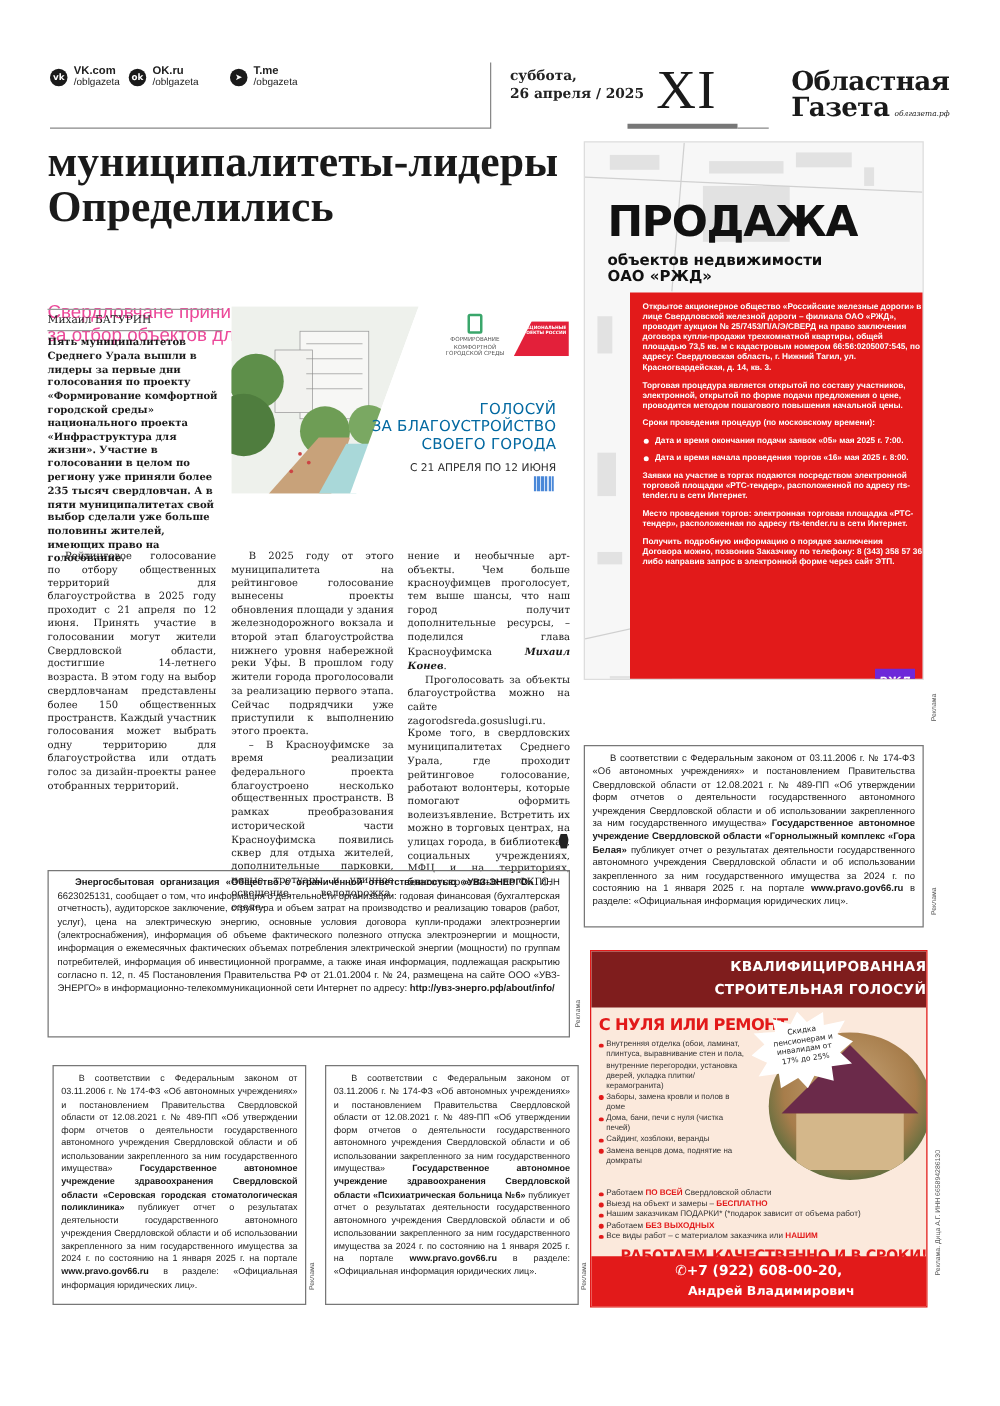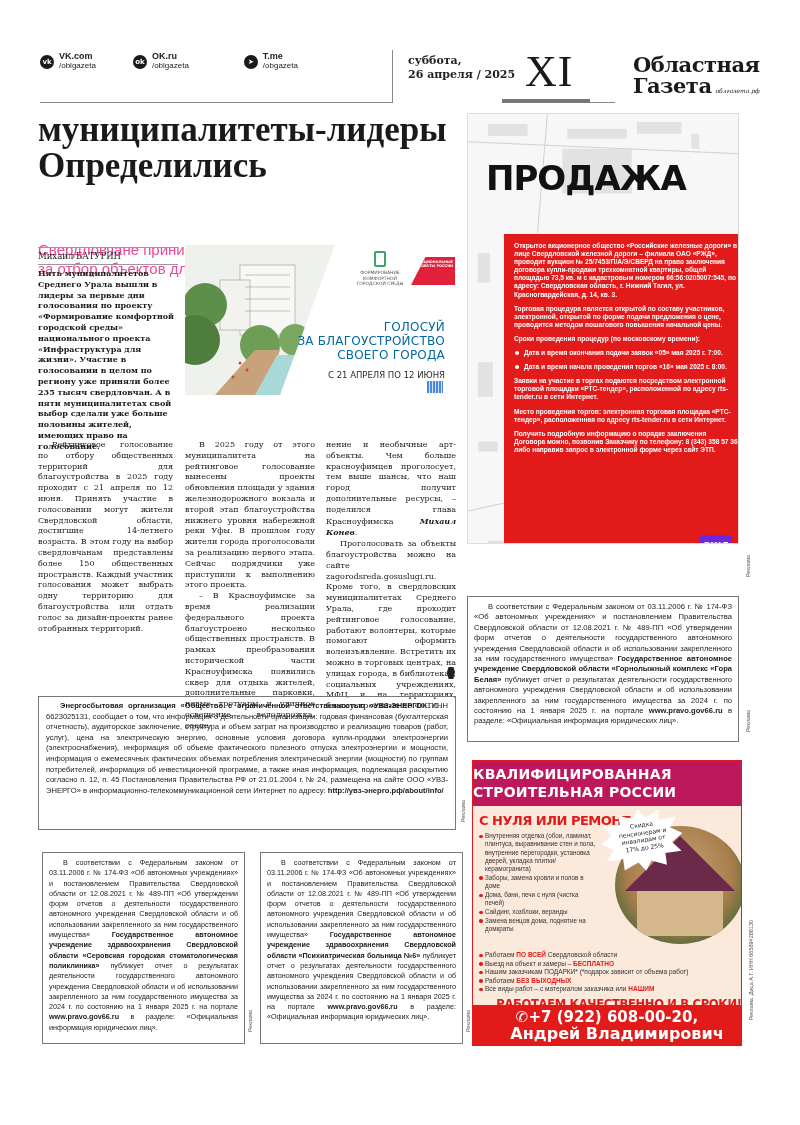--- a/index.html
+++ b/index.html
@@ -1,21 +1,21 @@
 <!DOCTYPE html>
 <html><head>
 <meta charset="utf-8">
 <style>
   * { box-sizing: border-box; margin: 0; padding: 0; }
   html, body { width: 800px; height: 1125px; background: #ffffff; overflow: hidden; }
   body { position: relative; font-family: "DejaVu Serif", serif; color: #1a1a1a; }
 
   
   .masthead { position: absolute; left: 40px; top: 50px; width: 720px; height: 55px; }
-  .social { position: absolute; left: 0; top: 2px; display: flex; gap: 37px; }
+  .social { position: absolute; left: 0; top: 2px; display: flex; gap: 7px; }
   .social-item { display: flex; align-items: flex-start; gap: 5px; }
   .social-icon { width: 14px; height: 14px; border-radius: 50%; background: #1a1a1a; color: #fff;
     font-family: "DejaVu Sans", sans-serif; font-size: 7px; font-weight: bold; display: flex; align-items: center; justify-content: center; margin-top: 3px; }
   .social-text { font-family: "Liberation Sans", sans-serif; font-size: 8px; line-height: 9px; color: #222; }
   .social-text b { display: block; font-size: 9px; }
   .head-line-left { position: absolute; left: 0; top: 52px; width: 352px; height: 1px; background: #888; }
   .head-vdiv { position: absolute; left: 352px; top: 0; width: 1px; height: 53px; background: #888; }
   .date { position: absolute; left: 368px; top: 4px; font-family: "DejaVu Serif", serif; font-size: 11px; line-height: 14px; font-weight: bold; color: #222; }
   .section-num { position: absolute; left: 485px; top: -4px; font-family: "Liberation Serif", serif; font-size: 44px; color: #1a1a1a; letter-spacing: 1px; }
   .section-bar { position: absolute; left: 462px; top: 49px; width: 88px; height: 4px; background: #777; }
@@ -69,37 +69,37 @@
   .notice p { text-indent: 14px; }
   .notice b { font-weight: bold; }
   .gora { left: 467px; top: 596px; width: 272px; height: 146px; padding: 5px 6px; font-size: 7.6px; line-height: 10.4px; }
   .uvz { left: 38px; top: 696px; width: 418px; height: 134px; padding: 4px 7px; font-size: 7.6px; line-height: 10.6px; }
   .notice-small { top: 852px; width: 203px; height: 192px; padding: 5px 6px; font-size: 7.2px; line-height: 10.3px; }
   .stom { left: 42px; }
   .psych { left: 260px; }
 
   
   .brig { position: absolute; left: 472px; top: 760px; width: 270px; height: 286px; background: #fbe9dc; border: 1px solid #e21a1a; overflow: hidden; }
-  .brig-head { position: absolute; left: 0; top: 0; width: 100%; height: 45px; background: #be185d; color: #fff; text-align: left; font-family: "DejaVu Sans", sans-serif; font-weight: bold; font-size: 14px; line-height: 18px; padding-top: 4px; letter-spacing: 0.2px; }
+  .brig-head { position: absolute; left: 0; top: 0; width: 100%; height: 45px; background: #7f1d1d; color: #fff; text-align: right; font-family: "DejaVu Sans", sans-serif; font-weight: bold; font-size: 11px; line-height: 18px; padding-top: 4px; letter-spacing: 0.2px; }
   .brig-sub { position: absolute; left: 6px; top: 52px; font-family: "DejaVu Sans", sans-serif; font-weight: bold; font-size: 13px; color: #e21a1a; letter-spacing: -0.5px; }
   .brig-house { position: absolute; left: 142px; top: 65px; width: 130px; height: 118px; border-radius: 50%; background: radial-gradient(circle at 50% 40%, #c9a77a 0%, #a77d4b 55%, #4e6a3b 80%, #3d5230 100%); overflow: hidden; }
   .brig-roof { position: absolute; left: 10px; top: 10px; width: 110px; height: 55px; background: #6b2a4a; clip-path: polygon(50% 0, 100% 100%, 0 100%); }
   .brig-wall { position: absolute; left: 22px; top: 65px; width: 86px; height: 45px; background: #d4b78a; }
   .brig-star { position: absolute; left: 128px; top: 48px; width: 82px; height: 62px; background: #fff; clip-path: polygon(50% 0,58% 15%,75% 5%,74% 22%,95% 20%,86% 36%,100% 48%,86% 60%,96% 76%,76% 76%,76% 95%,58% 85%,50% 100%,42% 85%,24% 95%,24% 76%,4% 76%,14% 60%,0 48%,14% 36%,5% 20%,26% 22%,25% 5%,42% 15%); transform: rotate(-8deg); }
   .brig-star-text { position: absolute; left: 142px; top: 60px; width: 56px; text-align: center; font-family: "DejaVu Sans", sans-serif; font-size: 6px; line-height: 7.5px; color: #222; transform: rotate(-8deg); }
   .brig-list { position: absolute; left: 6px; top: 71px; width: 118px; font-family: "Liberation Sans", sans-serif; font-size: 6.3px; line-height: 8.3px; color: #333; list-style: none; }
   .brig-list li { position: relative; padding-left: 6px; margin-bottom: 0.5px; }
   .brig-list li::before, .brig-list2 li::before { content: ""; position: absolute; left: 0; top: 2.5px; width: 3.5px; height: 3.5px; border-radius: 50%; background: #e21a1a; }
   .brig-list2 { position: absolute; left: 6px; top: 190px; width: 260px; font-family: "Liberation Sans", sans-serif; font-size: 6.5px; line-height: 8.6px; color: #333; list-style: none; }
   .brig-list2 li { position: relative; padding-left: 6px; }
   .brig-list2 .hl { color: #e21a1a; font-weight: bold; }
   .brig-slogan { position: absolute; left: 12px; top: 236px; width: 100%; text-align: center; font-family: "DejaVu Sans", sans-serif; font-weight: bold; font-size: 11.5px; color: #e21a1a; letter-spacing: -0.3px; }
   .brig-foot { position: absolute; left: 0; bottom: 0; width: 100%; height: 40px; background: #e21a1a; color: #fff; text-align: center; font-family: "DejaVu Sans", sans-serif; font-weight: bold; }
-  .brig-phone { font-size: 15px; line-height: 20px; padding-top: 2px; }
-  .brig-name { font-size: 16px; line-height: 14px; padding-left: 20px; }
+  .brig-phone { font-size: 11px; line-height: 20px; padding-top: 2px; }
+  .brig-name { font-size: 10px; line-height: 14px; padding-left: 20px; }
 </style>
 </head>
 <body>
 
 <header class="masthead">
   <div class="social">
     <div class="social-item">
       <span class="social-icon">vk</span>
       <span class="social-text"><b>VK.com</b><span>/oblgazeta</span></span>
     </div>
@@ -206,20 +206,24 @@
       <rect x="130" y="455" width="40" height="8"></rect>
     </g>
     <g stroke="#d0d0d0" stroke-width="1" fill="none">
       <line x1="0" y1="28" x2="272" y2="40"></line>
         <line x1="80" y1="0" x2="70" y2="120"></line>
       <line x1="0" y1="400" x2="272" y2="340"></line>
         <line x1="180" y1="380" x2="272" y2="470"></line>
     </g>
   </svg>
   <div class="rzd-title">ПРОДАЖА</div>
+  <div class="rzd-sub">
+    <div>объектов недвижимости</div>
+    <div>ОАО «РЖД»</div>
+  </div>
   <div class="rzd-red">
     <p>Открытое акционерное общество «Российские железные дороги» в лице Свердловской железной дороги – филиала ОАО «РЖД», проводит аукцион № 25/7453/П/А/Э/СВЕРД на право заключения договора купли-продажи трехкомнатной квартиры, общей площадью 73,5 кв. м с кадастровым номером 66:56:0205007:545, по адресу: Свердловская область, г. Нижний Тагил, ул. Красногвардейская, д. 14, кв. 3.</p>
     <p>Торговая процедура является открытой по составу участников, электронной, открытой по форме подачи предложения о цене, проводится методом пошагового повышения начальной цены.</p>
     <p>Сроки проведения процедур (по московскому времени):</p>
     <ul>
       <li>Дата и время окончания подачи заявок «05» мая 2025 г. 7:00.</li>
       <li>Дата и время начала проведения торгов «16» мая 2025 г. 8:00.</li>
     </ul>
     <p>Заявки на участие в торгах подаются посредством электронной торговой площадки «РТС-тендер», расположенной по адресу rts-tender.ru в сети Интернет.</p>
     <p>Место проведения торгов: электронная торговая площадка «РТС-тендер», расположенная по адресу rts-tender.ru в сети Интернет.</p>
@@ -246,21 +250,21 @@
 <div class="reklama-v" style="left:247px; top:1010px;">Реклама</div>
 
 <section class="notice notice-small psych">
   <p><span>В соответствии с Федеральным законом от 03.11.2006 г. № 174-ФЗ «Об автономных учреждениях» и постановлением Правительства Свердловской области от 12.08.2021 г. № 489-ПП «Об утверждении форм отчетов о деятельности государственного автономного учреждения Свердловской области и об использовании закрепленного за ним государственного имущества»</span> <b>Государственное автономное учреждение здравоохранения Свердловской области «Психиатрическая больница №6»</b> <span>публикует отчет о результатах деятельности государственного автономного учреждения Свердловской области и об использовании закрепленного за ним государственного имущества за 2024 г. по состоянию на 1 января 2025 г. на портале</span> <b>www.pravo.gov66.ru</b> <span>в разделе: «Официальная информация юридических лиц».</span></p>
 </section>
 <div class="reklama-v" style="left:465px; top:1010px;">Реклама</div>
 
 <aside class="brig">
   <div class="brig-head">
     <div>КВАЛИФИЦИРОВАННАЯ</div>
-    <div>СТРОИТЕЛЬНАЯ РОССИИ</div>
+    <div>СТРОИТЕЛЬНАЯ ГОЛОСУЙ</div>
   </div>
   <div class="brig-sub">С НУЛЯ ИЛИ РЕМОНТ</div>
   <div class="brig-house">
     <div class="brig-roof"></div>
     <div class="brig-wall"></div>
   </div>
   <div class="brig-star"></div>
   <div class="brig-star-text">Скидка пенсионерам и инвалидам от 17% до 25%</div>
   <ul class="brig-list">
     <li>Внутренняя отделка (обои, ламинат, плинтуса, выравнивание стен и пола, внутренние перегородки, установка дверей, укладка плитки/керамогранита)</li>

